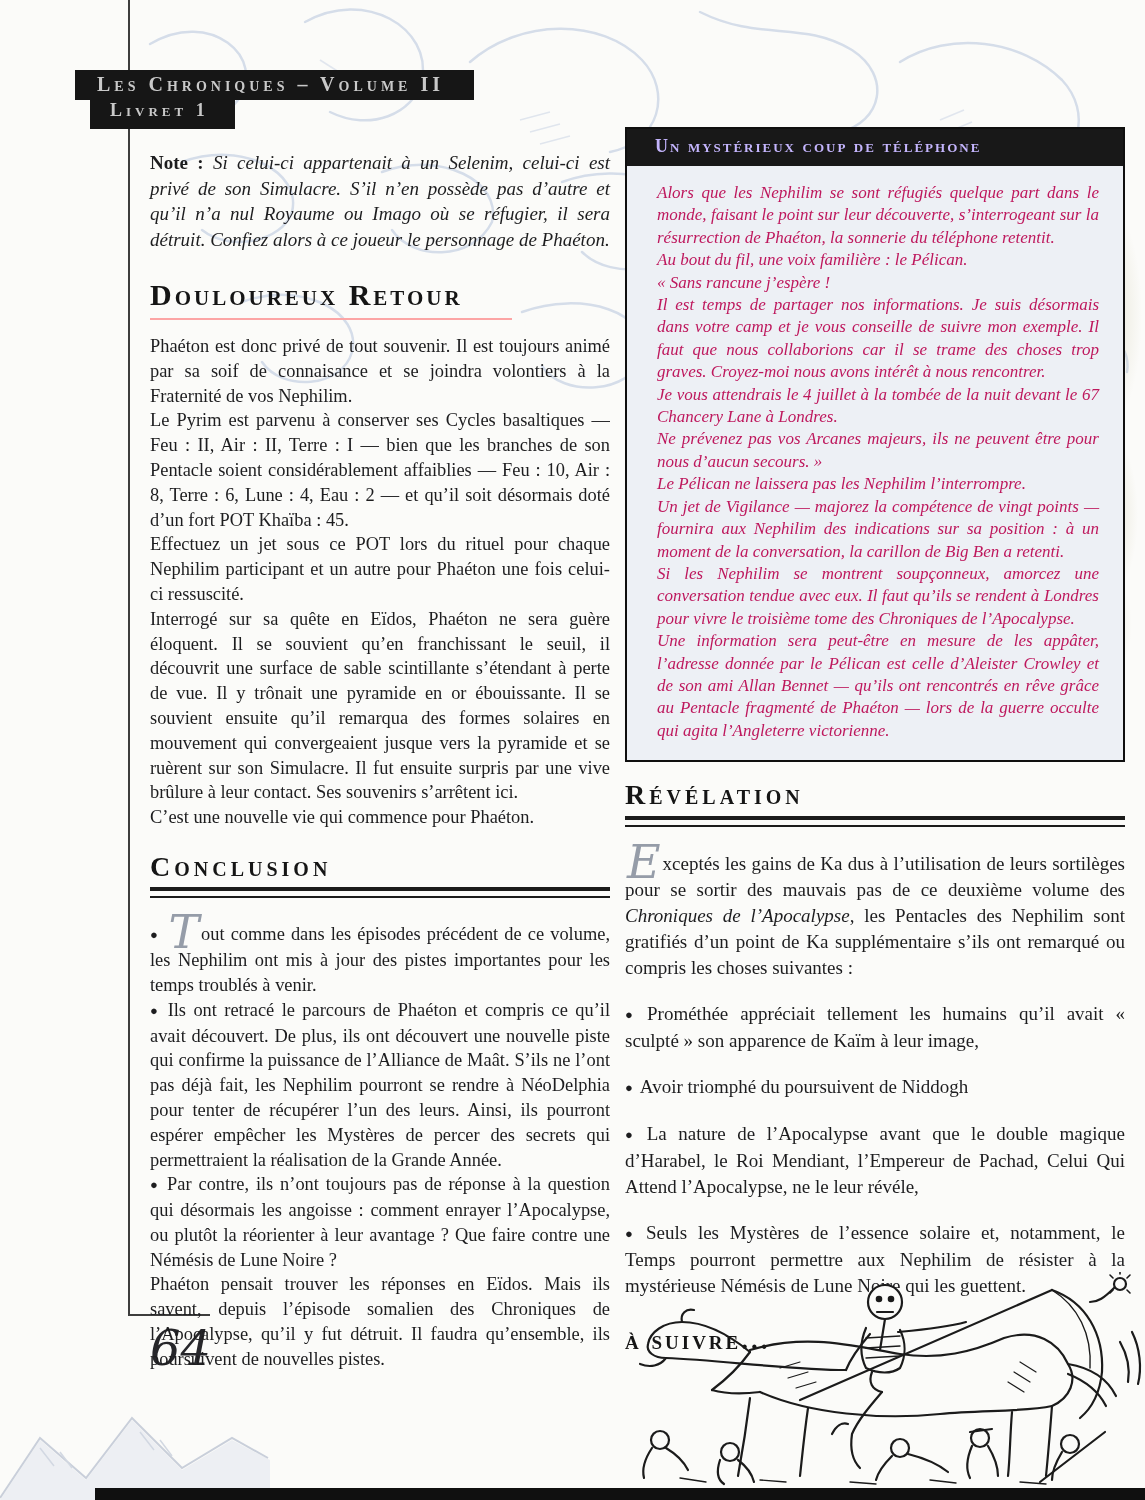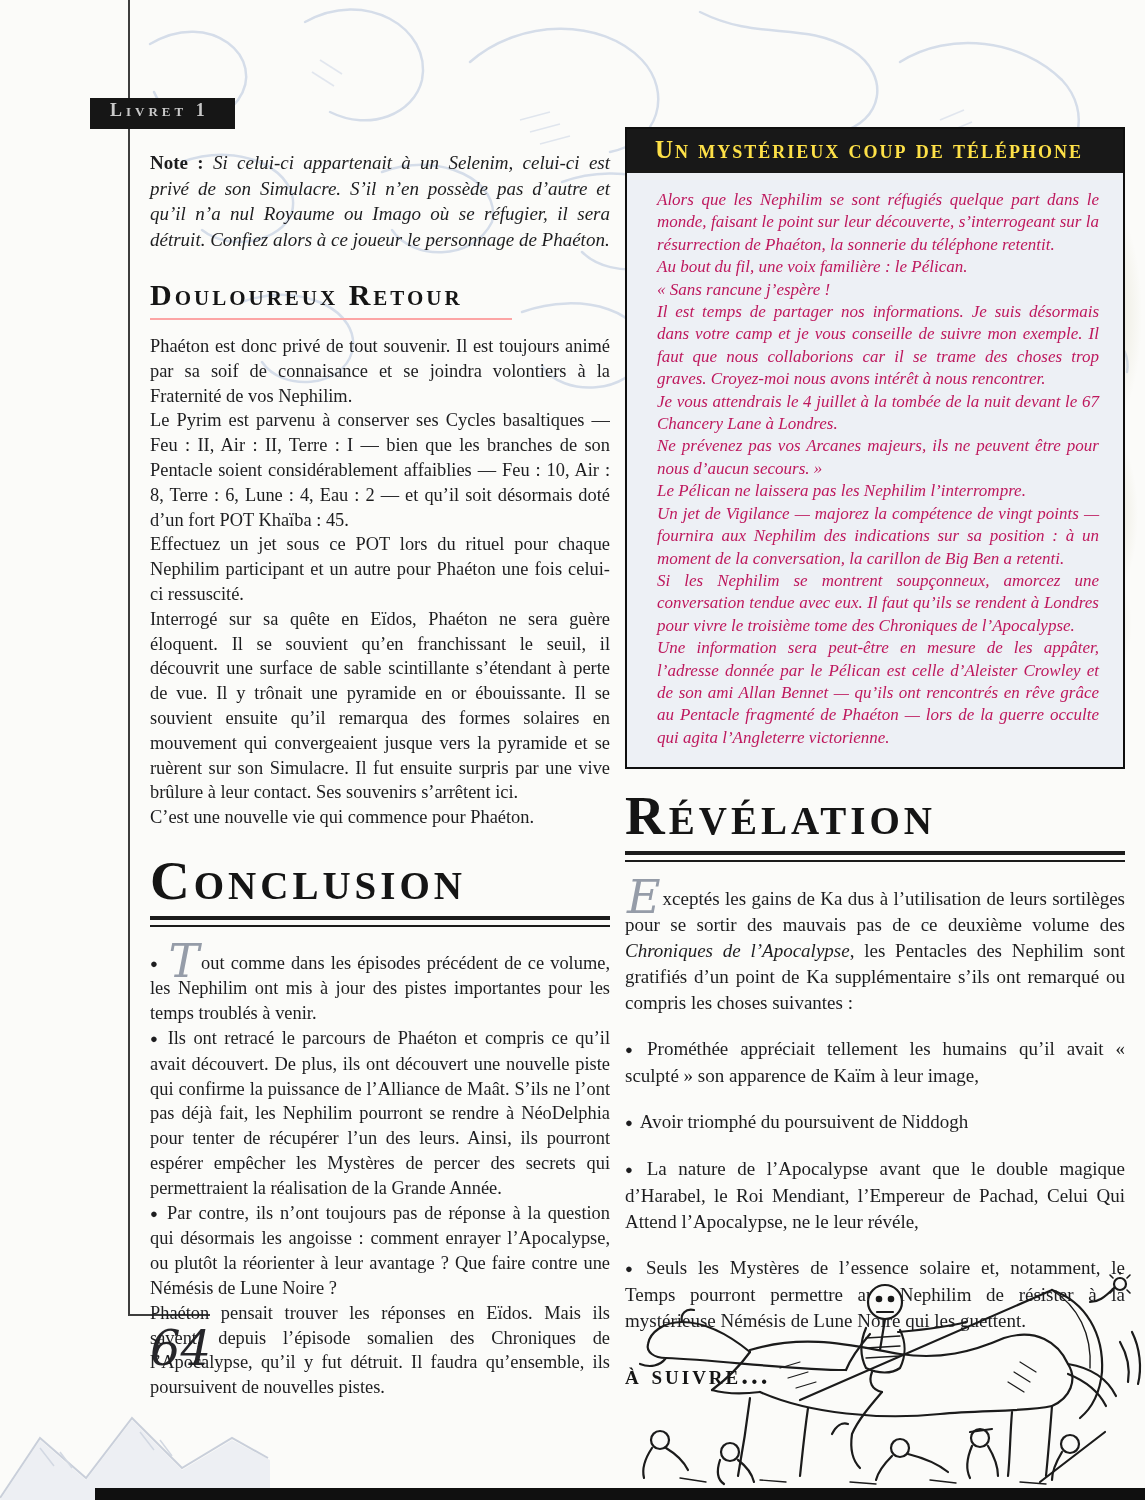--- a/index.html
+++ b/index.html
@@ -32,36 +32,36 @@
   
   .col-left{position:absolute; left:150px; top:150px; width:460px;}
   .col-right{position:absolute; left:625px; top:127px; width:500px;}
   .col-left p, .col-right p{margin:0; text-align:justify;}
   .note{font-style:italic; font-size:19px; line-height:25.5px; margin-bottom:10px !important;}
   .note-label{font-style:normal; font-weight:700;margin-top:48px;}
   .body-p{font-size:18.4px; line-height:24.8px;}
   h1,h2,h3{margin:0; font-weight:700; font-variant:small-caps; color:#151515;}
   .h-retour{font-size:30px; letter-spacing:3px; width:362px;
     border-bottom:2px solid #fca5a5; padding:16px 0 6px 0; margin-bottom:14px;}
-  .h-big{font-size:55px; letter-spacing:4px; line-height:1.05;}
+  .h-big{font-size:28px; letter-spacing:4px; line-height:1.05;}
   .h-conclusion{margin-top:22px;}
   .rule-double{border-top:4px solid #1b1b1b; border-bottom:2px solid #1b1b1b; height:5px;
     margin:6px 0 24px 0;}
   .b-item{font-size:18.4px; line-height:24.8px;}
   .bullet{font-size:13px; vertical-align:1px; margin-right:7px;}
   .dropcap{
     font-family:"DejaVu Serif", serif; font-style:italic; font-weight:400;
     font-size:46px; line-height:12px; color:#959ca8; margin:0 2px 0 2px;
     vertical-align:-8px;
   }
   
   .phone-box{border:2px solid #0f0f0f; background:#edf0f5;}
   .phone-box-header{
-    background:#181818; color:#fde047; font-variant:small-caps; font-weight:600;
-    font-size:25px; letter-spacing:2px; padding:7px 10px 9px 28px; white-space:nowrap;
+    background:#181818; color:#c4b5fd; font-variant:small-caps; font-weight:600;
+    font-size:18px; letter-spacing:2px; padding:7px 10px 9px 28px; white-space:nowrap;
   }
   .phone-box-body{padding:16px 24px 18px 30px;}
   .box-p{font-style:italic; font-size:17px; line-height:22.4px; color:#be185d;}
   
   .h-revelation{margin-top:18px;}
   .intro-p{font-size:19px; line-height:26px;}
   .r-item{font-size:19px; line-height:26px; margin-top:20px !important;}
   .inline-italic{font-style:italic;}
   .a-suivre{margin-top:26px; font-size:27px; letter-spacing:3px; font-variant:small-caps; font-weight:700;}
   
@@ -103,20 +103,23 @@
     <path d="M40,100 l14,18 M60,104 l12,16 M140,84 l14,18 M160,92 l12,16" stroke="#d2d8e2" stroke-width="1.5"></path>
   </svg>
 
   <div class="smudge" style="left:1068px; top:200px; width:74px; height:230px;"></div>
   <div class="smudge" style="left:1074px; top:430px; width:64px; height:170px;"></div>
   <div class="smudge" style="left:1056px; top:560px; width:76px; height:130px;"></div>
 
   <div class="vrule"></div>
   <div class="vrule-foot"></div>
 
+  <div class="banner banner1">
+    <span>Les Chroniques – Volume II</span>
+  </div>
   <div class="banner banner2">
     <span>Livret 1</span>
   </div>
 
   <div class="page-number">64</div>
 
   <div class="col-left">
 
     <p class="note"><span class="note-label">Note :</span> <span>Si celui-ci appartenait à un Selenim, celui-ci est privé de son Simulacre. S’il n’en possède pas d’autre et qu’il n’a nul Royaume ou Imago où se réfugier, il sera détruit. Confiez alors à ce joueur le personnage de Phaéton.</span></p>
 

